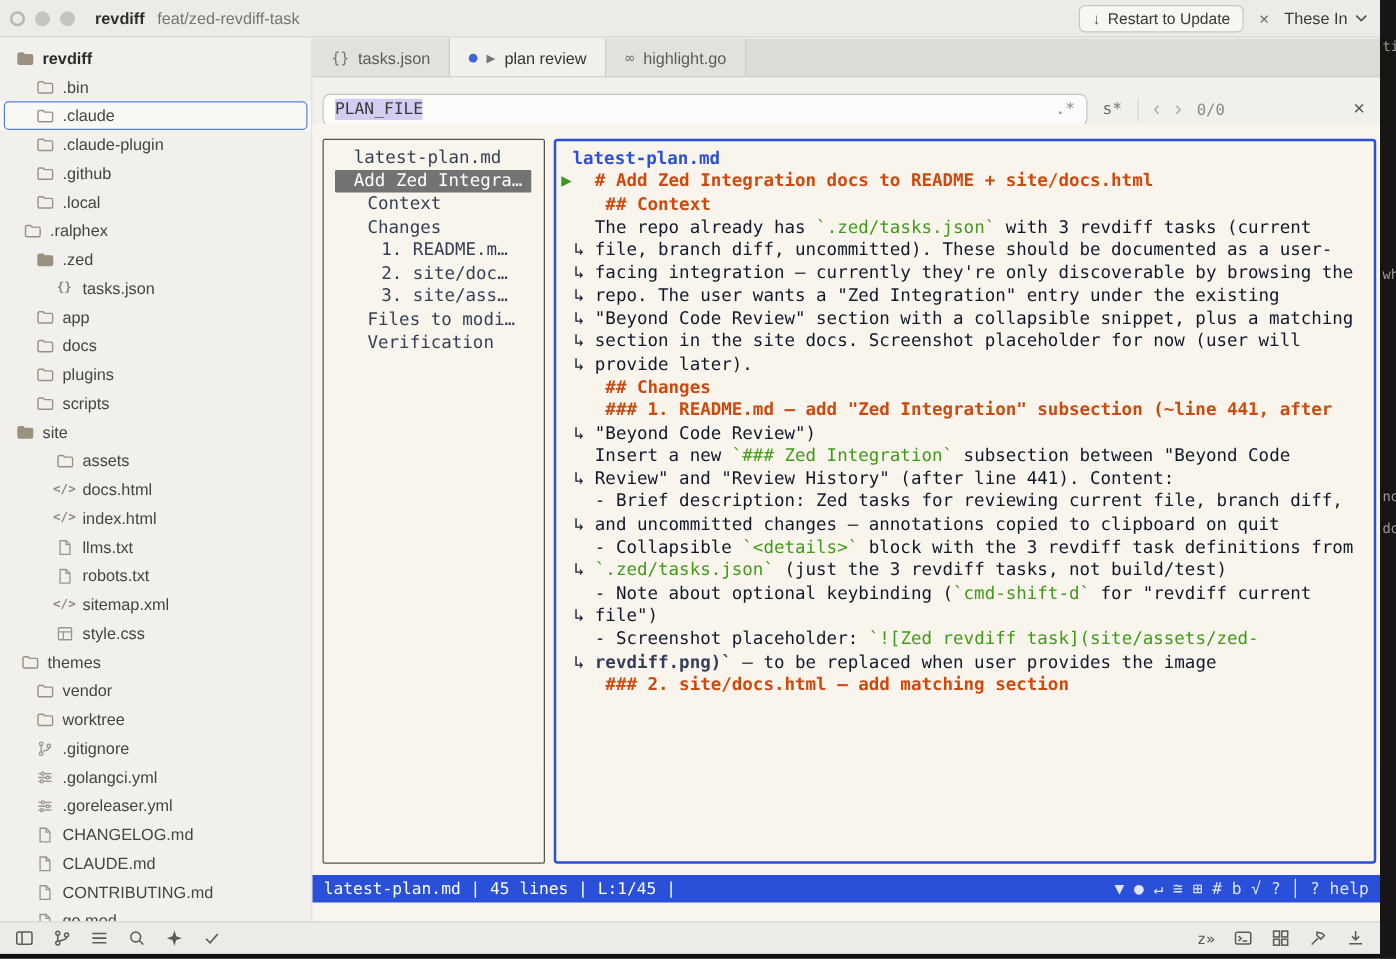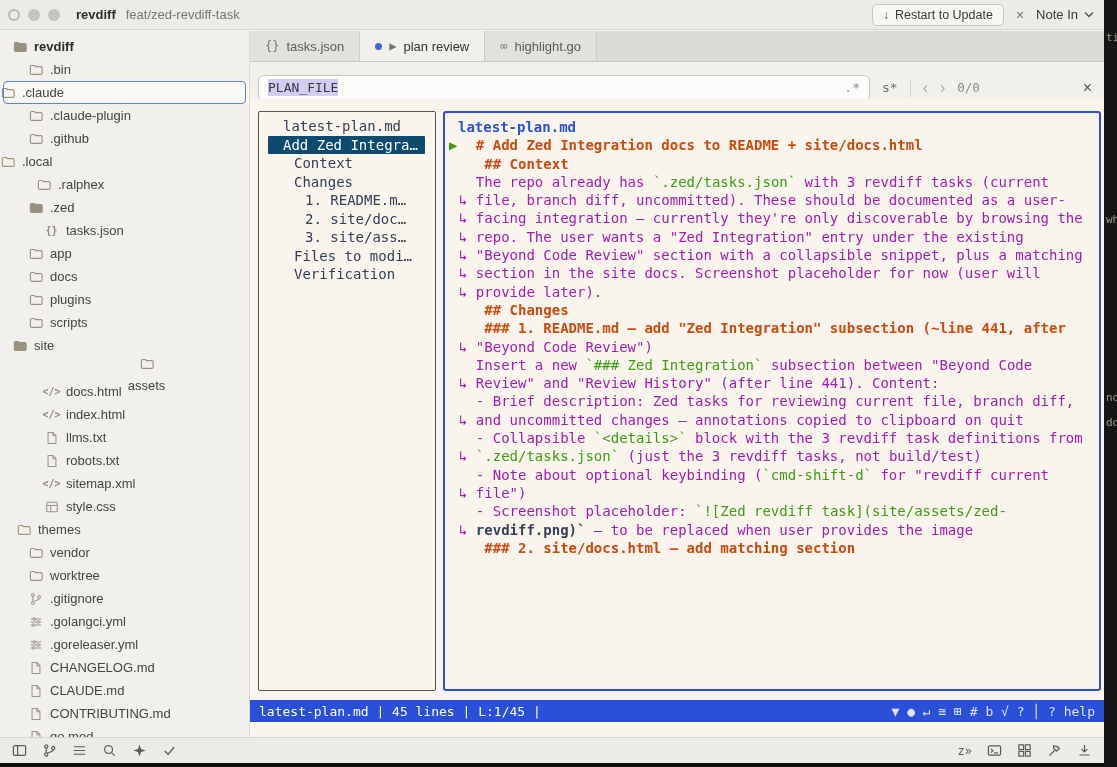--- a/index.html
+++ b/index.html
@@ -54,28 +54,28 @@
   .vdiv { width:1px; height:18px; background:#d5d3ce; }
   .nav-btn { color:#aaa9a4; font-size:16px; line-height:1; }
   .count { color:#8a8984; font-size:12.5px; font-family:"DejaVu Sans Mono", monospace; }
   .close-x { margin-left:auto; color:#55544f; font-size:16px; line-height:1; }
 
   
   .terminal { position:absolute; left:0; top:68px; width:854px; height:638px; background:#f9f5ed; font-family:"DejaVu Sans Mono", monospace; }
   .panel-outline { position:absolute; left:8px; top:12px; width:178px; height:580px; border:1px solid #56544f; border-radius:2px; padding:5px 0; overflow:hidden; }
   .o-title { padding-left:24px; font-size:14px; color:#333e57; line-height:18.5px; white-space:pre; }
   .o-item { font-size:14px; color:#333e57; line-height:18.5px; white-space:pre; }
-  .o-item.sel { background:#0c4a6e; color:#ffffff; margin:0 10px 0 9px; border-radius:1px; }
+  .o-item.sel { background:#737373; color:#ffffff; margin:0 10px 0 9px; border-radius:1px; }
 
   .panel-content { position:absolute; left:193px; top:12px; width:658px; height:580px; border:2px solid #2a4fd8; border-radius:3px; padding:5px 6px 5px 4px; overflow:hidden; }
   .c-title { margin-left:9px; color:#2a4fd8; font-weight:700; font-size:14px; line-height:18.3px; }
   .t-line { display:flex; line-height:18.3px; font-size:14px; white-space:pre; }
   .gut { width:10px; flex:none; overflow:visible; color:#3f9b17; }
   .seg-h  { color:#cd4a0f; font-weight:700; }
-  .seg-b  { color:#a21caf; }
+  .seg-b  { color:#0f172a; }
   .seg-bb { color:#333e57; font-weight:700; }
   .seg-cd { color:#3f9b17; }
 
   .statusbar { position:absolute; left:0; top:601px; width:854px; height:22px; background:#2a4fd8; color:#fff; display:flex; align-items:center; justify-content:space-between; font-size:13px; padding:0 9px; font-family:"DejaVu Sans Mono", monospace; }
   .statusbar .sb-right { color:rgba(255,255,255,0.85); }
 
   
   .toolbar { position:absolute; left:0; top:737px; width:1104px; height:26px; background:#edebe7; border-top:1px solid #d7d5d0; display:flex; align-items:center; padding:0 12px; }
   .tgroup { display:flex; align-items:center; gap:15px; }
   .tgroup.right { margin-left:auto; }
@@ -100,21 +100,21 @@
     </div>
     <span class="proj">revdiff</span>
     <span class="branch">feat/zed-revdiff-task</span>
     <div class="tb-right">
       <div class="restart">
         <span class="dl">↓</span>
         <span>Restart to Update</span>
       </div>
       <span class="dismiss">×</span>
       <div class="signin">
-        <span>Note In</span>
+        <span>These In</span>
         <span class="chev">
           <svg width="10" height="7" viewBox="0 0 10 7">
               <path d="M1 1.5 5 5.5 9 1.5" fill="none" stroke="#55544f" stroke-width="1.4"></path>
             </svg>
         </span>
       </div>
     </div>
   </div>
 
   <div class="sidebar">
@@ -128,21 +128,21 @@
           <span class="tree-label">revdiff</span>
         </div>
         <div class="tree-item" style="padding-left: 28px;">
           <span class="tree-icon">
             <svg width="14" height="14" viewBox="0 0 16 16">
               <path d="M1.6 4.2c0-.8.6-1.4 1.4-1.4h3.1L7.7 4.2h5.9c.8 0 1.4.6 1.4 1.4v6c0 .8-.6 1.4-1.4 1.4H3c-.8 0-1.4-.6-1.4-1.4z" fill="none" stroke="#9a927f" stroke-width="1.3"></path>
             </svg>
           </span>
           <span class="tree-label">.bin</span>
         </div>
-        <div class="tree-item selected" style="">
+        <div class="tree-item selected" style="padding-left: 28px;">
           <span class="tree-icon">
             <svg width="14" height="14" viewBox="0 0 16 16">
               <path d="M1.6 4.2c0-.8.6-1.4 1.4-1.4h3.1L7.7 4.2h5.9c.8 0 1.4.6 1.4 1.4v6c0 .8-.6 1.4-1.4 1.4H3c-.8 0-1.4-.6-1.4-1.4z" fill="none" stroke="#9a927f" stroke-width="1.3"></path>
             </svg>
           </span>
           <span class="tree-label">.claude</span>
         </div>
         <div class="tree-item" style="padding-left: 28px;">
           <span class="tree-icon">
             <svg width="14" height="14" viewBox="0 0 16 16">
@@ -152,29 +152,29 @@
           <span class="tree-label">.claude-plugin</span>
         </div>
         <div class="tree-item" style="padding-left: 28px;">
           <span class="tree-icon">
             <svg width="14" height="14" viewBox="0 0 16 16">
               <path d="M1.6 4.2c0-.8.6-1.4 1.4-1.4h3.1L7.7 4.2h5.9c.8 0 1.4.6 1.4 1.4v6c0 .8-.6 1.4-1.4 1.4H3c-.8 0-1.4-.6-1.4-1.4z" fill="none" stroke="#9a927f" stroke-width="1.3"></path>
             </svg>
           </span>
           <span class="tree-label">.github</span>
         </div>
-        <div class="tree-item" style="">
+        <div class="tree-item" style="padding-left: 28px;">
           <span class="tree-icon">
             <svg width="14" height="14" viewBox="0 0 16 16">
               <path d="M1.6 4.2c0-.8.6-1.4 1.4-1.4h3.1L7.7 4.2h5.9c.8 0 1.4.6 1.4 1.4v6c0 .8-.6 1.4-1.4 1.4H3c-.8 0-1.4-.6-1.4-1.4z" fill="none" stroke="#9a927f" stroke-width="1.3"></path>
             </svg>
           </span>
           <span class="tree-label">.local</span>
         </div>
-        <div class="tree-item" style="padding-left: 36px;">
+        <div class="tree-item" style="padding-left: 18px;">
           <span class="tree-icon">
             <svg width="14" height="14" viewBox="0 0 16 16">
               <path d="M1.6 4.2c0-.8.6-1.4 1.4-1.4h3.1L7.7 4.2h5.9c.8 0 1.4.6 1.4 1.4v6c0 .8-.6 1.4-1.4 1.4H3c-.8 0-1.4-.6-1.4-1.4z" fill="none" stroke="#9a927f" stroke-width="1.3"></path>
             </svg>
           </span>
           <span class="tree-label">.ralphex</span>
         </div>
         <div class="tree-item" style="padding-left: 28px;">
           <span class="tree-icon">
             <svg width="14" height="14" viewBox="0 0 16 16">
@@ -222,21 +222,21 @@
           <span class="tree-label">scripts</span>
         </div>
         <div class="tree-item" style="padding-left: 12px;">
           <span class="tree-icon">
             <svg width="14" height="14" viewBox="0 0 16 16">
               <path d="M1.6 4.2c0-.8.6-1.4 1.4-1.4h3.1L7.7 4.2h5.9c.8 0 1.4.6 1.4 1.4v6c0 .8-.6 1.4-1.4 1.4H3c-.8 0-1.4-.6-1.4-1.4z" fill="#9a927f" stroke="#9a927f" stroke-width="1.3"></path>
             </svg>
           </span>
           <span class="tree-label">site</span>
         </div>
-        <div class="tree-item" style="padding-left: 44px; flex-direction: column;">
+        <div class="tree-item" style="padding-left: 44px;">
           <span class="tree-icon">
             <svg width="14" height="14" viewBox="0 0 16 16">
               <path d="M1.6 4.2c0-.8.6-1.4 1.4-1.4h3.1L7.7 4.2h5.9c.8 0 1.4.6 1.4 1.4v6c0 .8-.6 1.4-1.4 1.4H3c-.8 0-1.4-.6-1.4-1.4z" fill="none" stroke="#9a927f" stroke-width="1.3"></path>
             </svg>
           </span>
           <span class="tree-label">assets</span>
         </div>
         <div class="tree-item" style="padding-left: 44px;">
           <span class="tree-icon">
             <span class="gly">&lt;/&gt;</span>

